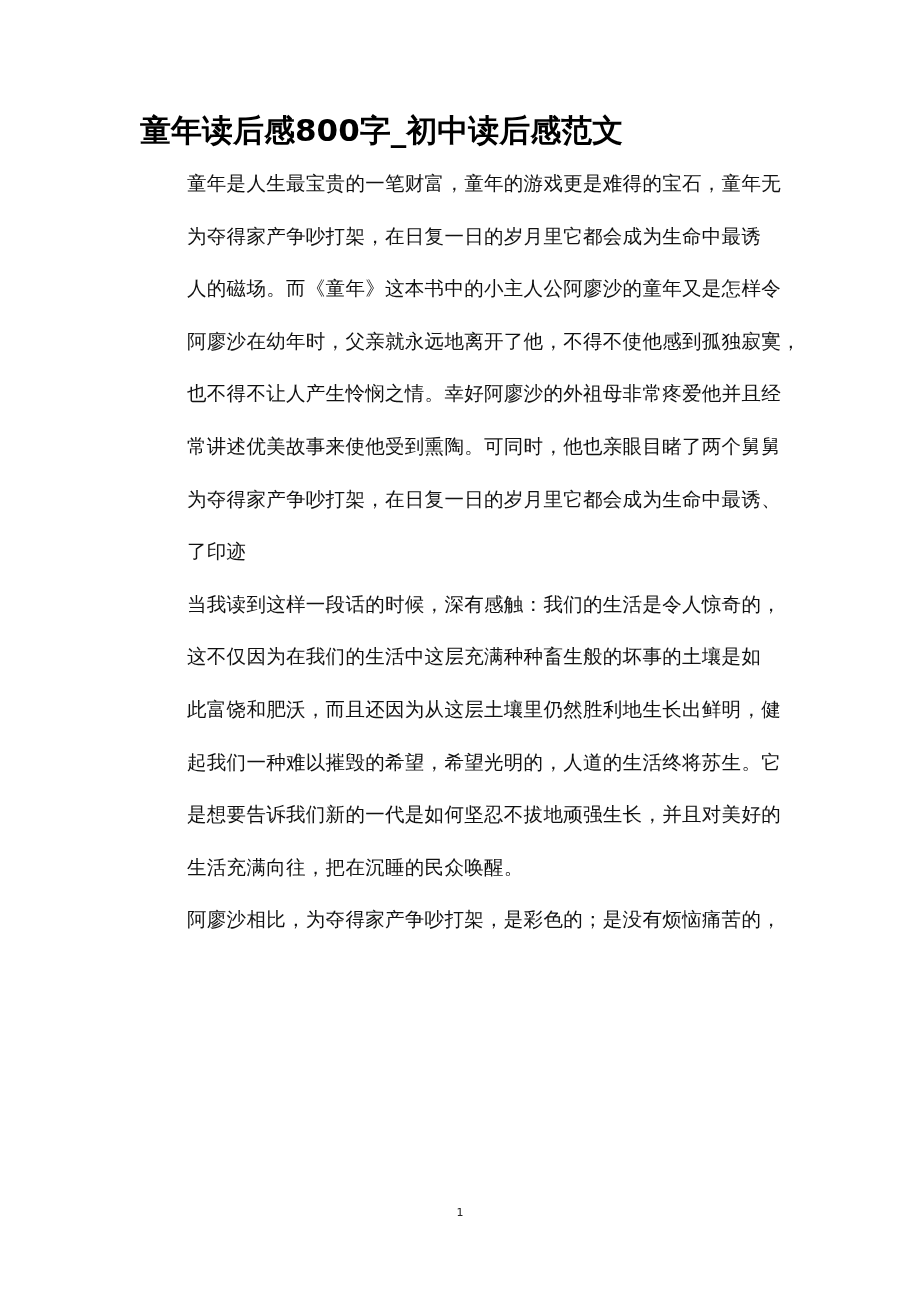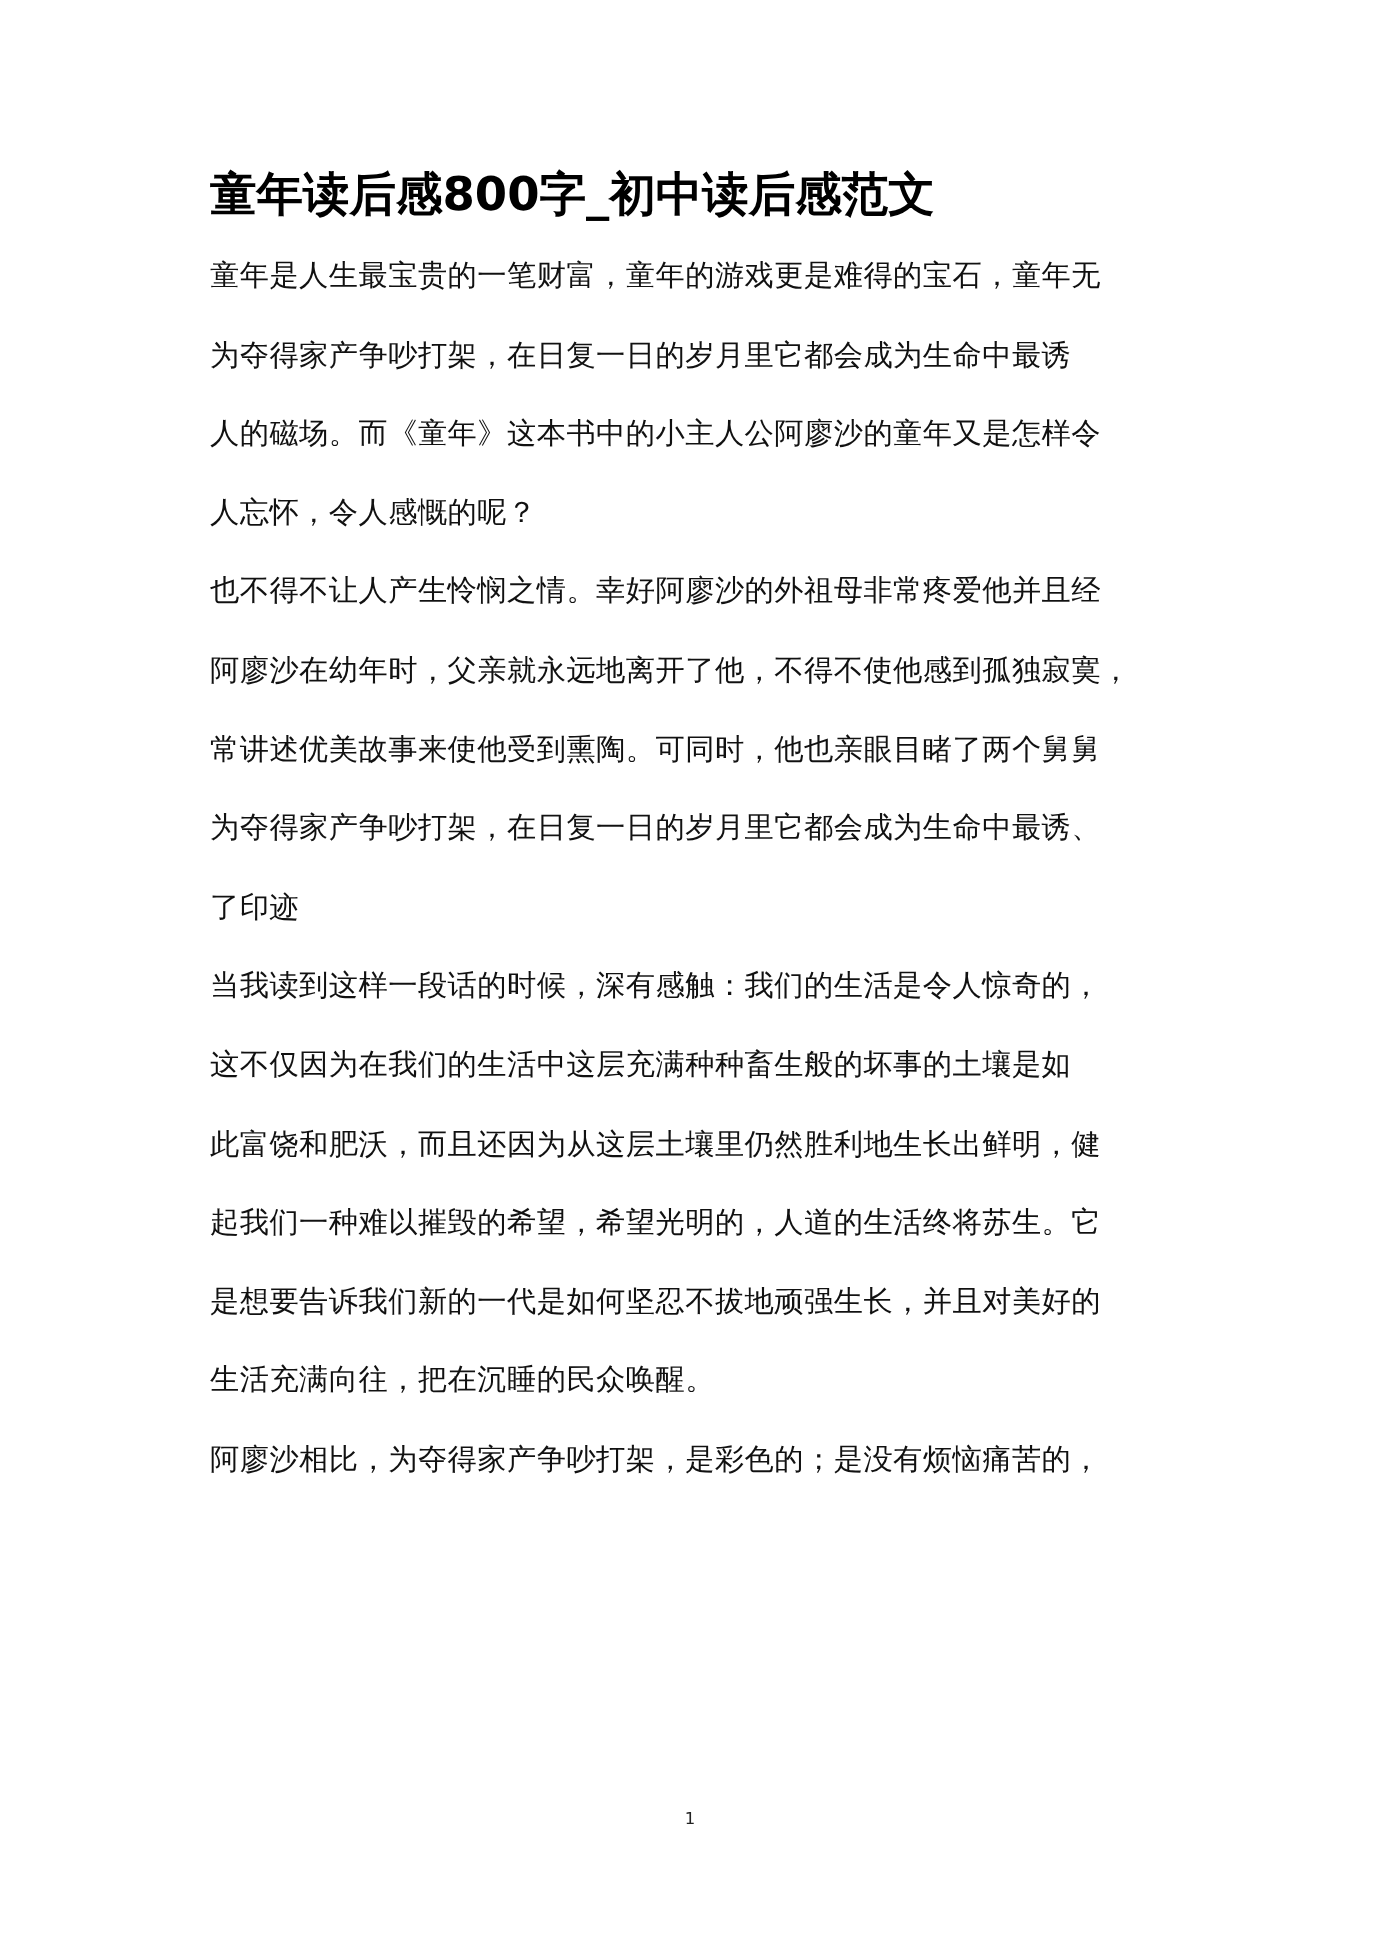--- a/index.html
+++ b/index.html
@@ -8,39 +8,38 @@
   .title {
     position: absolute; left: 140px; top: 108px;
     font-family: "DejaVu Sans", sans-serif; font-weight: bold;
     font-size: 31px; color: #000; margin: 0; line-height: 44px; white-space: nowrap;
   }
   .body {
     position: absolute; left: 140px; top: 162px; width: 670px;
   }
   .line {
     font-family: "DejaVu Serif", serif; font-size: 19.5px; color: #111;
-    height: 52.6px; line-height: 44px; white-space: nowrap; letter-spacing: 0.3px;
+    height: 52.6px; line-height: 44px; white-space: nowrap; letter-spacing: 0.3px; margin-left: 47px;
   }
   .pagenum {
     position: absolute; left: 0; width: 920px; top: 1206px; text-align: center;
     font-family: "DejaVu Sans", sans-serif; font-size: 11px; color: #222;
   }
 </style>
 </head>
 <body>
 
 <div class="page">
   <h1 class="title">童年读后感800字_初中读后感范文</h1>
   <div class="body">
     <div class="line">童年是人生最宝贵的一笔财富，童年的游戏更是难得的宝石，童年无</div>
     <div class="line">为夺得家产争吵打架，在日复一日的岁月里它都会成为生命中最诱</div>
     <div class="line">人的磁场。而《童年》这本书中的小主人公阿廖沙的童年又是怎样令</div>
-    <div class="line">人忘怀，令人感慨的呢？</div>
+    <div class="line">阿廖沙在幼年时，父亲就永远地离开了他，不得不使他感到孤独寂寞，</div>
     <div class="line">也不得不让人产生怜悯之情。幸好阿廖沙的外祖母非常疼爱他并且经</div>
-    <div class="line">阿廖沙在幼年时，父亲就永远地离开了他，不得不使他感到孤独寂寞，</div>
     <div class="line">常讲述优美故事来使他受到熏陶。可同时，他也亲眼目睹了两个舅舅</div>
     <div class="line">为夺得家产争吵打架，在日复一日的岁月里它都会成为生命中最诱、</div>
     <div class="line">了印迹</div>
     <div class="line">当我读到这样一段话的时候，深有感触：我们的生活是令人惊奇的，</div>
     <div class="line">这不仅因为在我们的生活中这层充满种种畜生般的坏事的土壤是如</div>
     <div class="line">此富饶和肥沃，而且还因为从这层土壤里仍然胜利地生长出鲜明，健</div>
     <div class="line">起我们一种难以摧毁的希望，希望光明的，人道的生活终将苏生。它</div>
     <div class="line">是想要告诉我们新的一代是如何坚忍不拔地顽强生长，并且对美好的</div>
     <div class="line">生活充满向往，把在沉睡的民众唤醒。</div>
     <div class="line">阿廖沙相比，为夺得家产争吵打架，是彩色的；是没有烦恼痛苦的，</div>

